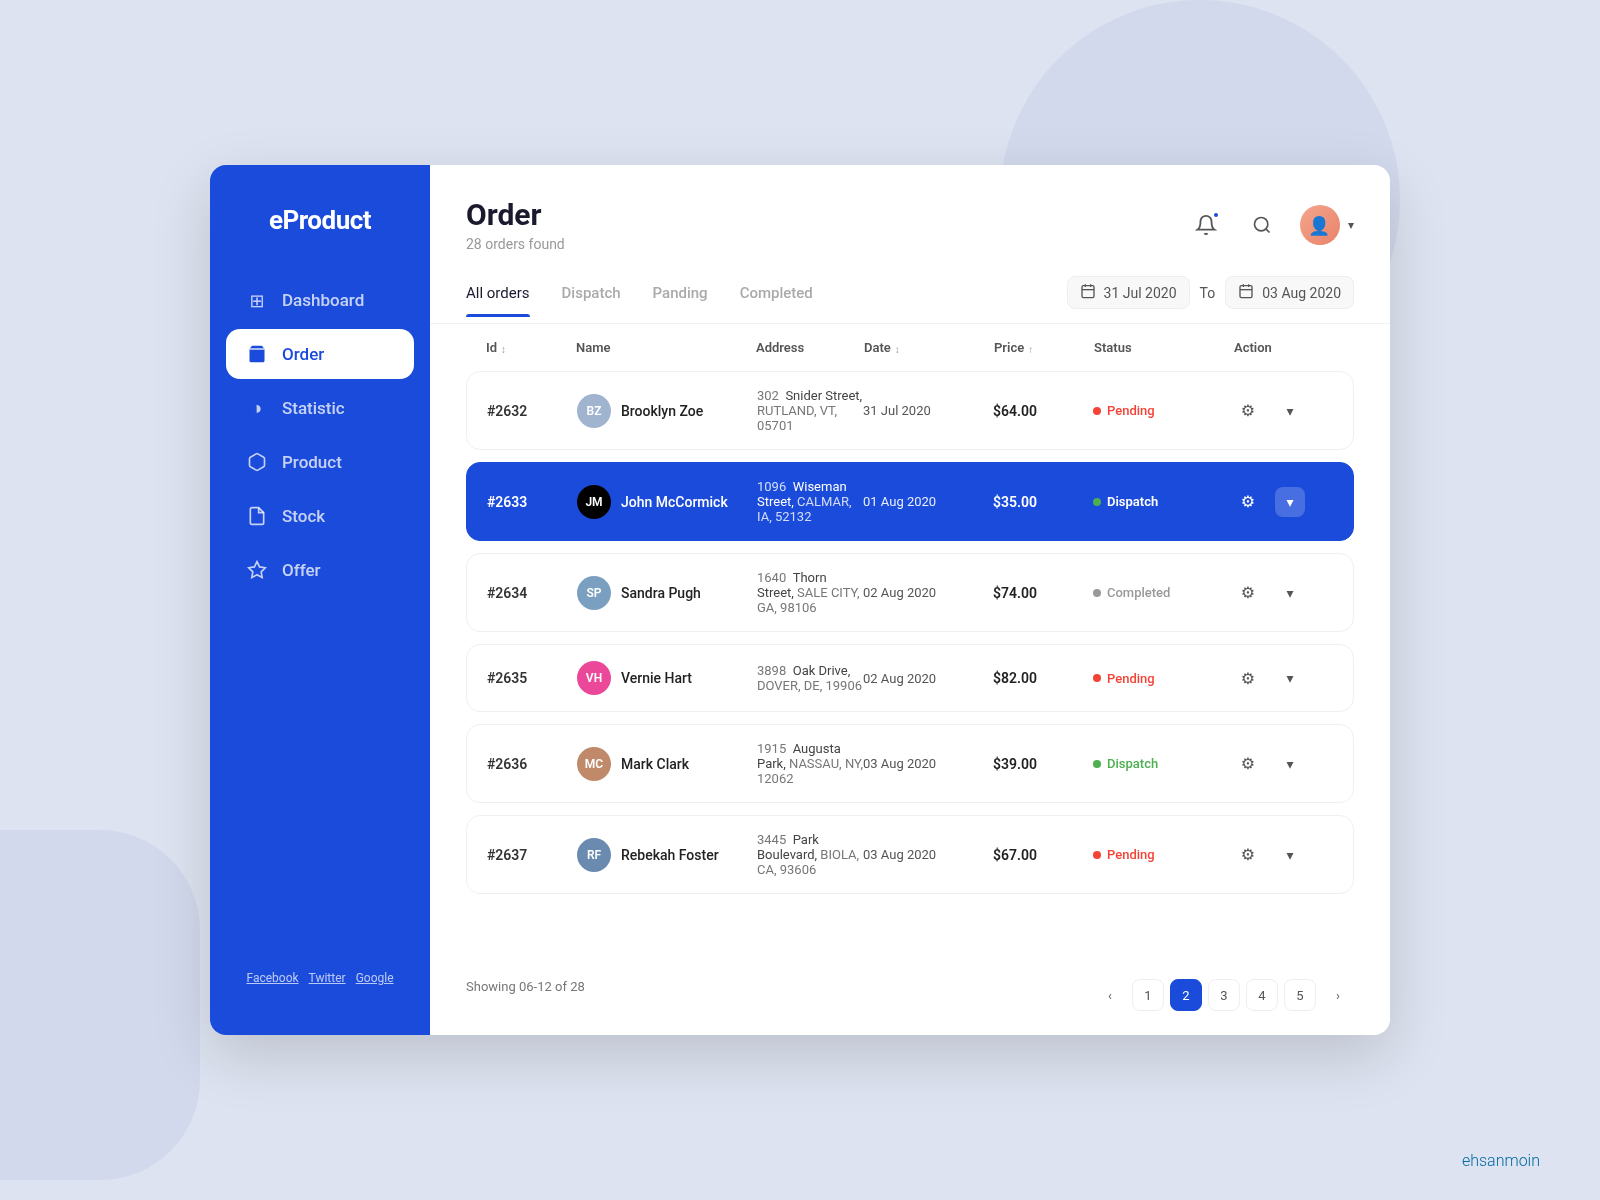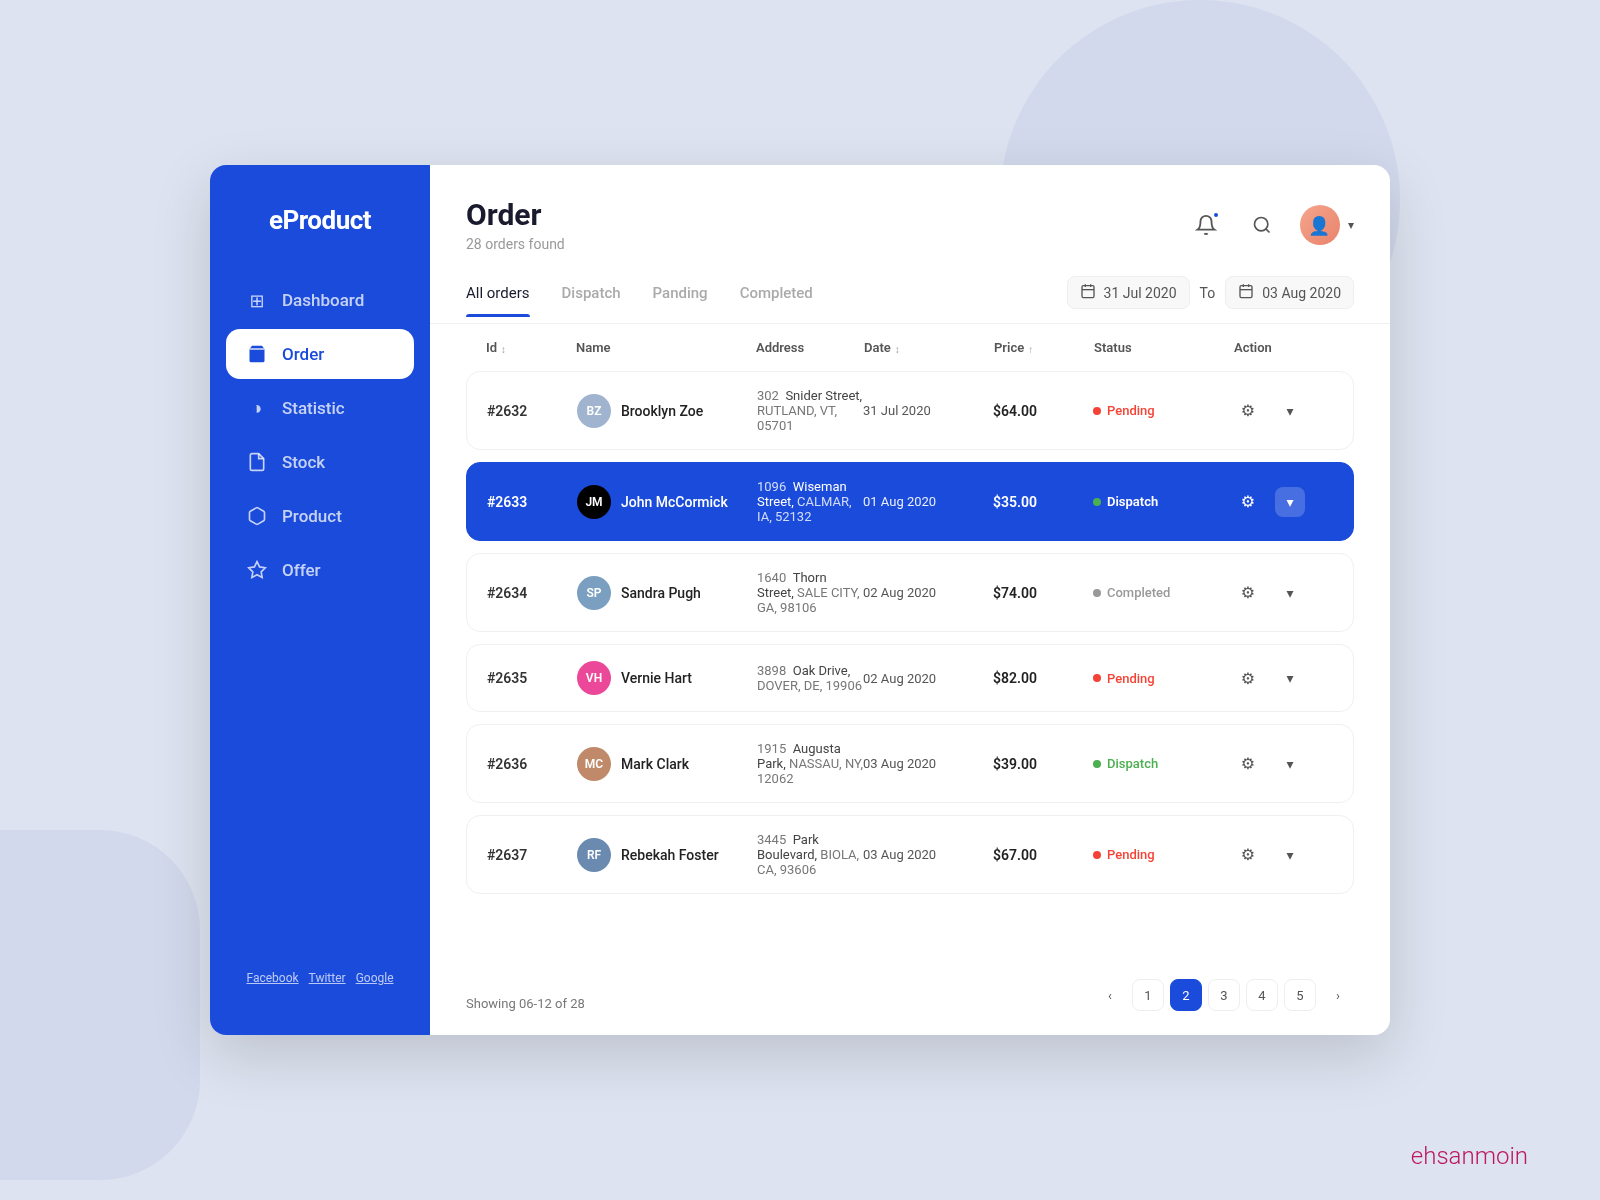--- a/index.html
+++ b/index.html
@@ -376,21 +376,21 @@
       font-size: 14px;
       color: #555;
     }
     .table-row.highlighted .expand-icon {
       background: rgba(255,255,255,0.2);
       color: white;
     }
     
     .pagination-row {
       display: flex;
-      align-items: flex-end;
+      align-items: flex-start;
       justify-content: space-between;
       padding: 16px 36px 24px;
     }
     .pagination-info {
       font-size: 13px;
       color: #777;
     }
     .pagination-controls {
       display: flex;
       align-items: center;
@@ -412,24 +412,24 @@
     .page-btn.active {
       background: #1a4bdb;
       color: white;
       border-color: #1a4bdb;
     }
     .page-btn.nav { border: none; background: none; }
     
     .footer-brand {
       position: absolute;
       bottom: 30px;
-      right: 72px;
-      font-size: 24px;
+      right: 60px;
+      font-size: 16px;
       font-weight: 700;
-      color: #be185d;
+      color: #0369a1;
       z-index: 2;
     }
     .footer-brand span { font-weight: 300; }
   </style>
 </head>
 <body>
 
 <div class="page-wrapper">
   <div class="bg-shape1"></div>
   <div class="bg-shape2"></div>
@@ -457,34 +457,34 @@
         </div>
 
         <div class="nav-item">
           <span class="nav-icon">◑</span>
           <span>Statistic</span>
         </div>
 
         <div class="nav-item">
           <span class="nav-icon">
             <svg width="20" height="20" viewBox="0 0 24 24" fill="none" stroke="currentColor" stroke-width="2">
+              <path d="M21 16V8a2 2 0 00-1-1.73l-7-4a2 2 0 00-2 0l-7 4A2 2 0 003 8v8a2 2 0 001 1.73l7 4a2 2 0 002 0l7-4A2 2 0 0021 16z"></path>
+            </svg>
+          </span>
+          <span>Product</span>
+        </div>
+
+        <div class="nav-item">
+          <span class="nav-icon">
+            <svg width="20" height="20" viewBox="0 0 24 24" fill="none" stroke="currentColor" stroke-width="2">
               <path d="M14 2H6a2 2 0 00-2 2v16a2 2 0 002 2h12a2 2 0 002-2V8z"></path>
               <polyline points="14 2 14 8 20 8"></polyline>
             </svg>
           </span>
           <span>Stock</span>
-        </div>
-
-        <div class="nav-item">
-          <span class="nav-icon">
-            <svg width="20" height="20" viewBox="0 0 24 24" fill="none" stroke="currentColor" stroke-width="2">
-              <path d="M21 16V8a2 2 0 00-1-1.73l-7-4a2 2 0 00-2 0l-7 4A2 2 0 003 8v8a2 2 0 001 1.73l7 4a2 2 0 002 0l7-4A2 2 0 0021 16z"></path>
-            </svg>
-          </span>
-          <span>Product</span>
         </div>
 
         <div class="nav-item">
           <span class="nav-icon">
             <svg width="20" height="20" viewBox="0 0 24 24" fill="none" stroke="currentColor" stroke-width="2">
               <polygon points="12 2 15.09 8.26 22 9.27 17 14.14 18.18 21.02 12 17.77 5.82 21.02 7 14.14 2 9.27 8.91 8.26 12 2"></polygon>
             </svg>
           </span>
           <span>Offer</span>
         </div>

